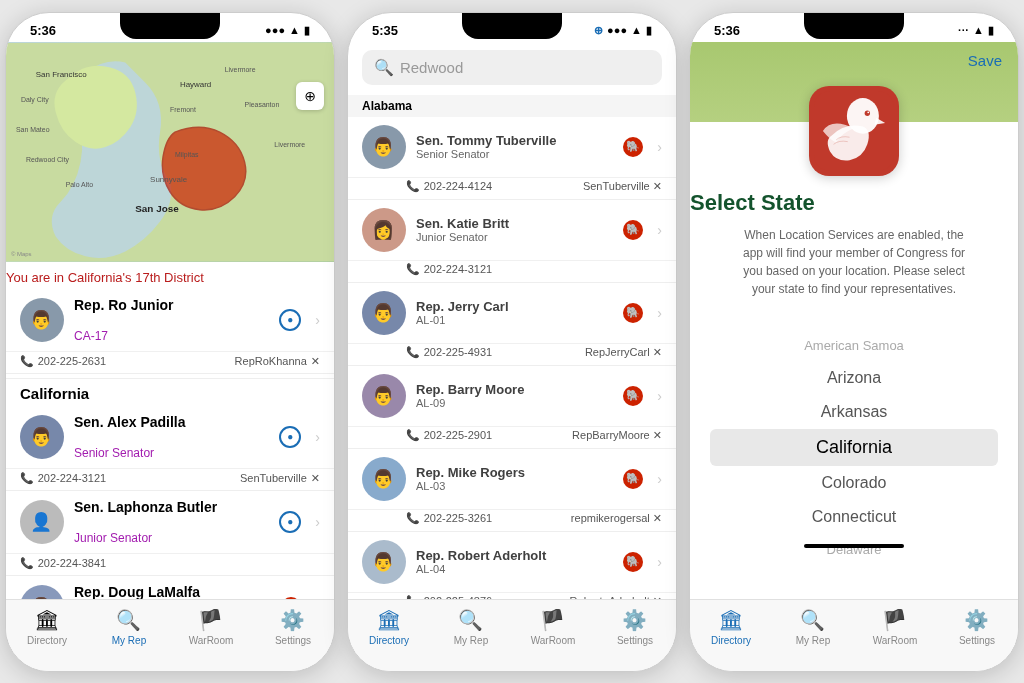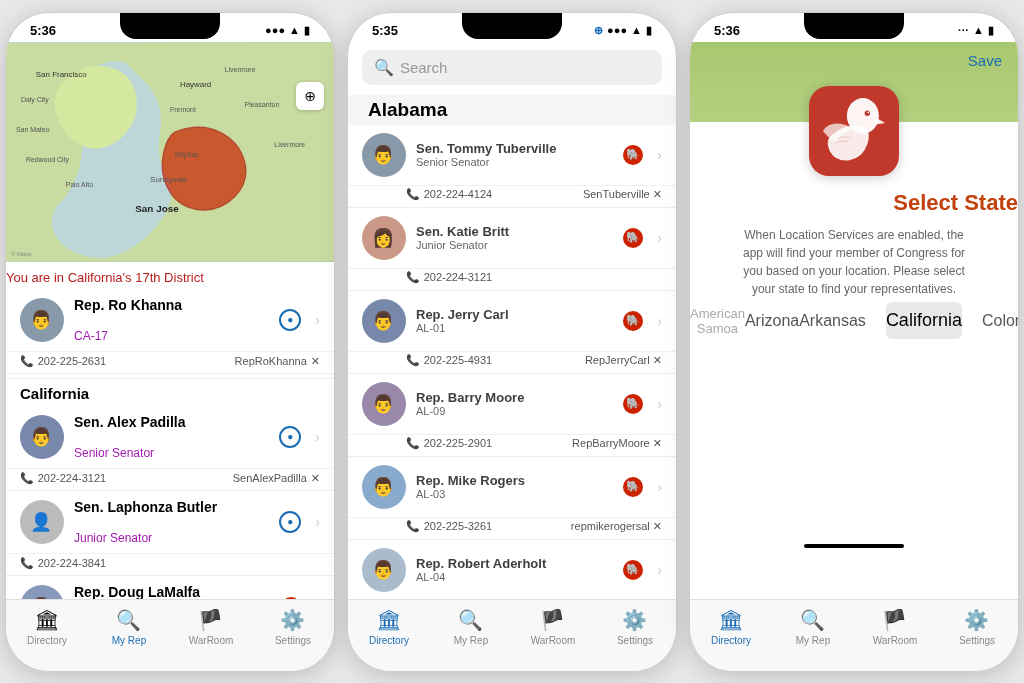--- a/index.html
+++ b/index.html
@@ -223,22 +223,22 @@
     }
     .search-text {
       font-size: 15px;
       color: #999;
     }
     .dir-list {
       overflow-y: auto;
       height: calc(100% - 50px);
     }
     .dir-section-header {
-      padding: 4px 14px 4px 20px;
-      font-size: 19px;
+      padding: 4px 14px 4px 14px;
+      font-size: 12px;
       font-weight: 600;
       background: #f5f5f5;
       color: #000;
     }
     .dir-rep-item {
       display: flex;
       align-items: center;
       padding: 8px 14px;
       border-bottom: 1px solid #f0f0f0;
       gap: 10px;
@@ -290,38 +290,38 @@
       align-items: center;
       justify-content: center;
       box-shadow: 0 2px 12px rgba(0,0,0,0.2);
       overflow: hidden;
     }
     .eagle-svg {
       width: 80px;
       height: 80px;
     }
     .select-state-title {
-      text-align: right;
+      text-align: left;
       font-size: 22px;
       font-weight: 700;
-      color: #c2410c;
+      color: #14532d;
       margin: 14px 0 10px 0;
     }
     .select-state-desc {
       text-align: center;
       font-size: 12px;
       color: #666;
       padding: 0 45px;
       line-height: 1.5;
-      margin-bottom: 0;
+      margin-bottom: 32px;
     }
     .state-picker {
       display: flex;
-      flex-direction: row;
-      align-items: center;
+      flex-direction: column;
+      align-items: flex-end;
       gap: 0;
     }
     .state-option {
       width: 100%;
       text-align: center;
       padding: 8px 0;
       font-size: 16px;
       color: #888;
     }
     .state-option.selected {
@@ -386,21 +386,21 @@
           </svg>
           <div class="location-btn">⊕</div>
         </div>
       </div>
       <div class="rep-list">
         <div class="district-header">You are in California's 17th District</div>
 
         <div class="rep-item">
           <div class="rep-avatar" style="background:#8899aa;">👨</div>
           <div class="rep-info">
-            <div class="rep-name">Rep. Ro Khanna</div>
+            <div class="rep-name">Rep. Ro Junior</div>
             <div class="rep-title">CA-17</div>
           </div>
           <div class="icon-circle">●</div>
           <span class="chevron">›</span>
         </div>
         <div class="rep-phone">
           <span>📞</span>
           <span>202-225-2631</span>
           <div class="rep-phone-right">
             <span>RepRoKhanna</span>
@@ -416,21 +416,21 @@
             <div class="rep-name">Sen. Alex Padilla</div>
             <div class="rep-title">Senior Senator</div>
           </div>
           <div class="icon-circle">●</div>
           <span class="chevron">›</span>
         </div>
         <div class="rep-phone">
           <span>📞</span>
           <span>202-224-3121</span>
           <div class="rep-phone-right">
-            <span>SenAlexPadilla</span>
+            <span>SenTuberville</span>
             <span>✕</span>
           </div>
         </div>
 
         <div class="rep-item">
           <div class="rep-avatar" style="background:#bbb;">👤</div>
           <div class="rep-info">
             <div class="rep-name">Sen. Laphonza Butler</div>
             <div class="rep-title">Junior Senator</div>
           </div>
@@ -482,21 +482,21 @@
       <div class="status-icons">
         <span style="color:#1a6db5;">⊕</span>
         <span>●●●</span>
         <span>▲</span>
         <span>▮</span>
       </div>
     </div>
     <div class="phone2-content">
       <div class="search-bar">
         <span>🔍</span>
-        <span class="search-text">Search</span>
+        <span class="search-text">Redwood</span>
       </div>
       <div class="dir-list">
         <div class="dir-section-header">Alabama</div>
 
         <div class="dir-rep-item">
           <div class="rep-avatar" style="background:#8899aa;">👨</div>
           <div class="dir-rep-info">
             <div class="dir-rep-name">Sen. Tommy Tuberville</div>
             <div class="dir-rep-title">Senior Senator</div>
           </div>

